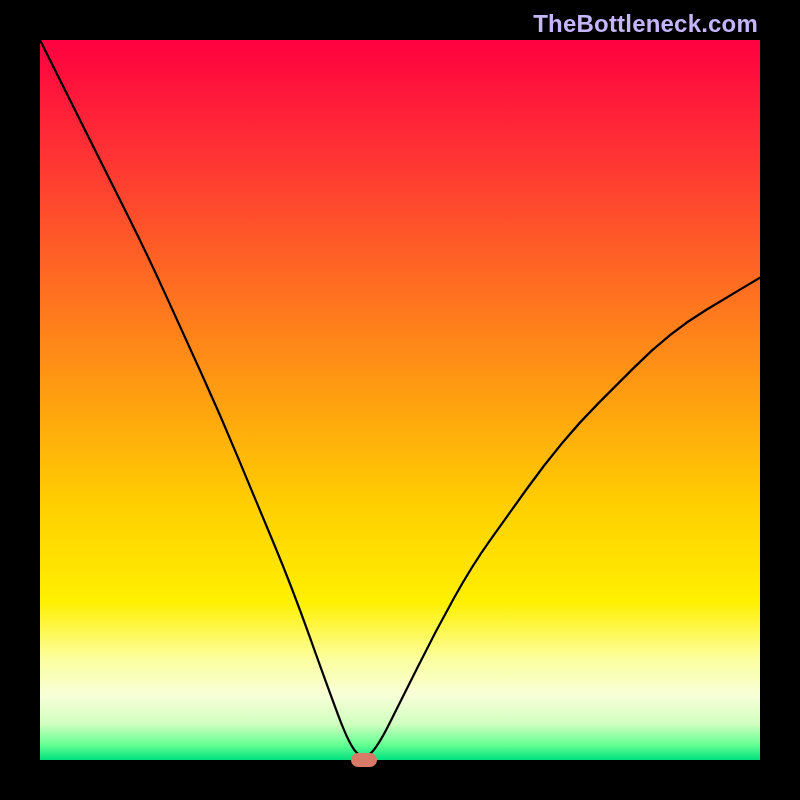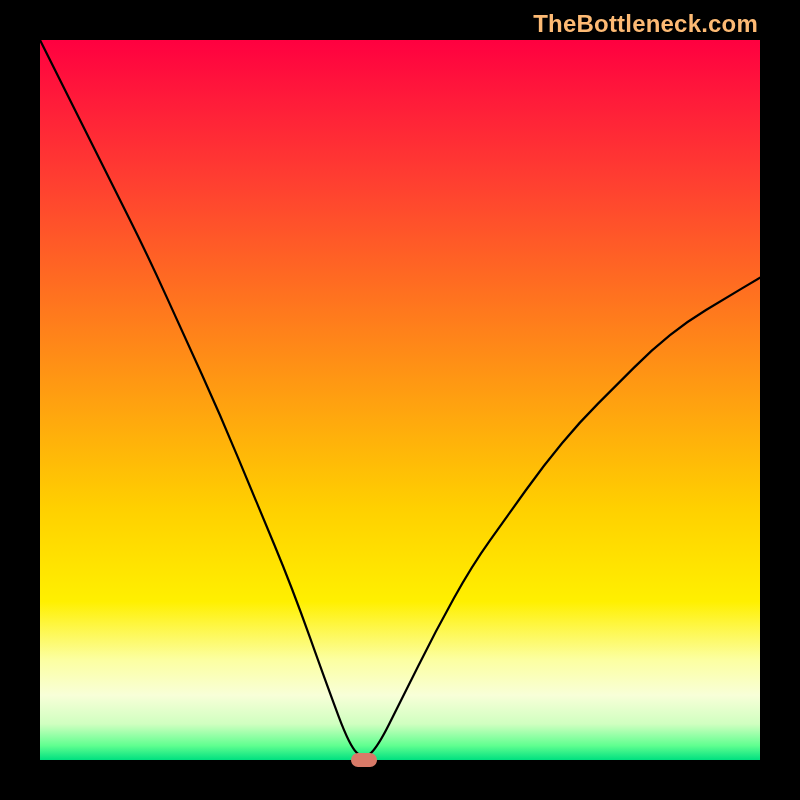--- a/index.html
+++ b/index.html
@@ -37,21 +37,21 @@
       #00e080 100%
     );
   }
   .watermark {
     position: absolute;
     top: 10px;
     right: 42px;
     font-family: Arial, Helvetica, sans-serif;
     font-size: 24px;
     font-weight: 600;
-    color: #fdba74;
+    color: #c4b5fd;
     letter-spacing: 0.2px;
   }
   .marker {
     position: absolute;
     width: 26px;
     height: 14px;
     border-radius: 7px;
     background: #d87a68;
     transform: translate(-50%, -50%);
   }

